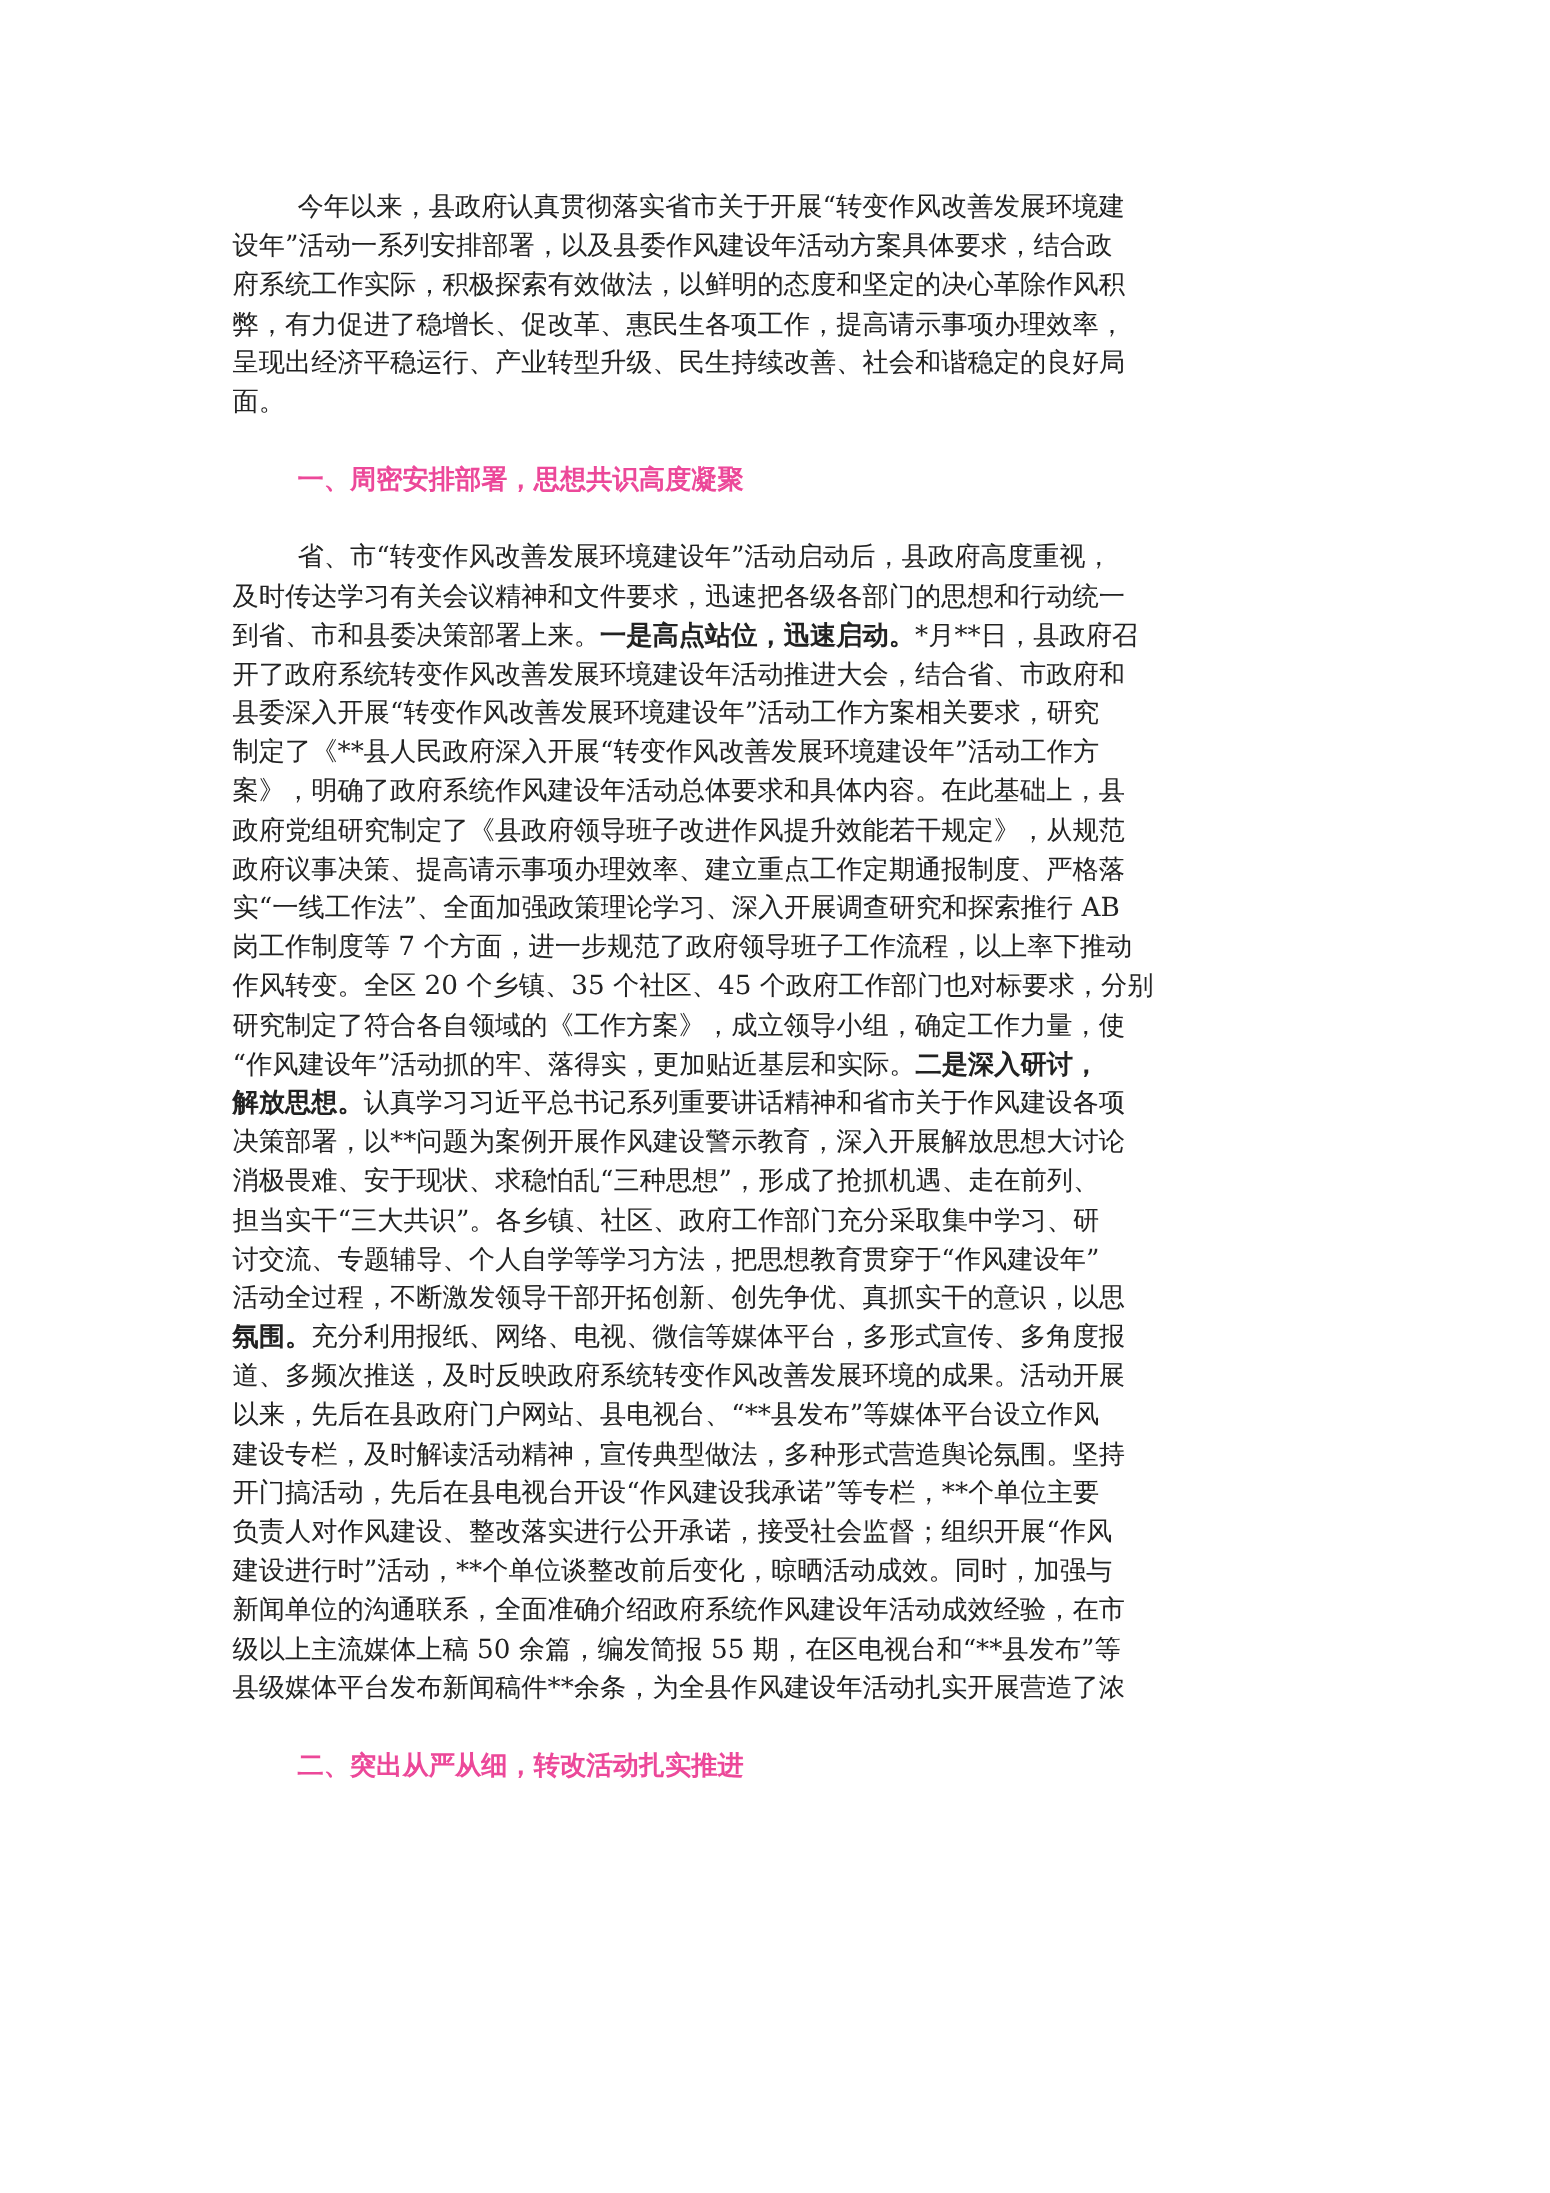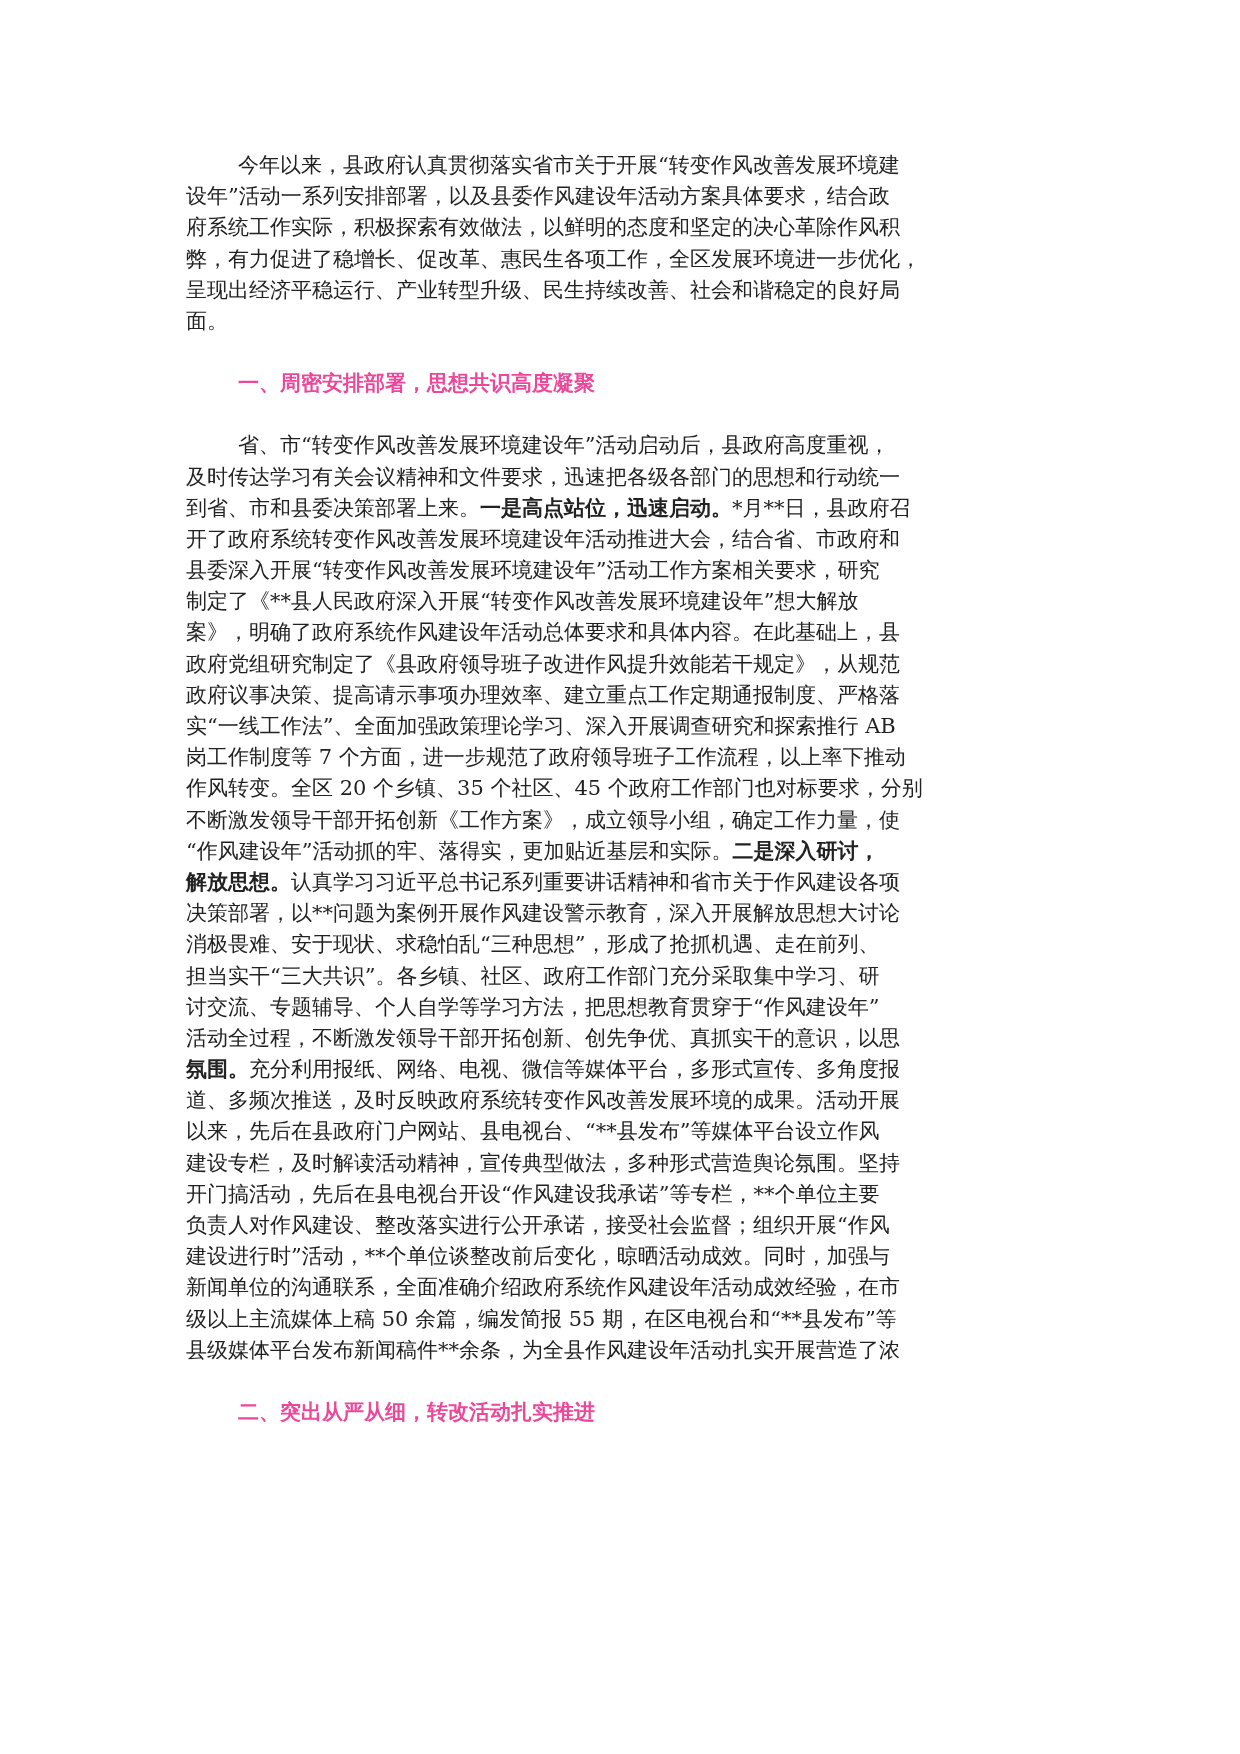--- a/index.html
+++ b/index.html
@@ -29,41 +29,41 @@
 </style>
 </head>
 <body>
 
 <div class="page">
 
   <div class="para">
     <div class="line indent">今年以来，县政府认真贯彻落实省市关于开展“转变作风改善发展环境建</div>
     <div class="line">设年”活动一系列安排部署，以及县委作风建设年活动方案具体要求，结合政</div>
     <div class="line">府系统工作实际，积极探索有效做法，以鲜明的态度和坚定的决心革除作风积</div>
-    <div class="line">弊，有力促进了稳增长、促改革、惠民生各项工作，全区发展环境进一步优化，</div>
+    <div class="line">弊，有力促进了稳增长、促改革、惠民生各项工作，提高请示事项办理效率，</div>
     <div class="line">呈现出经济平稳运行、产业转型升级、民生持续改善、社会和谐稳定的良好局</div>
     <div class="line">面。</div>
   </div>
 
   <div class="heading">一、周密安排部署，思想共识高度凝聚</div>
 
   <div class="para">
     <div class="line indent">省、市“转变作风改善发展环境建设年”活动启动后，县政府高度重视，</div>
     <div class="line">及时传达学习有关会议精神和文件要求，迅速把各级各部门的思想和行动统一</div>
     <div class="line"><span>到省、市和县委决策部署上来。</span><b>一是高点站位，迅速启动。</b><span>*月**日，县政府召</span></div>
     <div class="line">开了政府系统转变作风改善发展环境建设年活动推进大会，结合省、市政府和</div>
     <div class="line">县委深入开展“转变作风改善发展环境建设年”活动工作方案相关要求，研究</div>
-    <div class="line">制定了《**县人民政府深入开展“转变作风改善发展环境建设年”想大解放</div>
+    <div class="line">制定了《**县人民政府深入开展“转变作风改善发展环境建设年”活动工作方</div>
     <div class="line">案》，明确了政府系统作风建设年活动总体要求和具体内容。在此基础上，县</div>
     <div class="line">政府党组研究制定了《县政府领导班子改进作风提升效能若干规定》，从规范</div>
     <div class="line">政府议事决策、提高请示事项办理效率、建立重点工作定期通报制度、严格落</div>
     <div class="line">实“一线工作法”、全面加强政策理论学习、深入开展调查研究和探索推行 AB</div>
     <div class="line">岗工作制度等 7 个方面，进一步规范了政府领导班子工作流程，以上率下推动</div>
     <div class="line">作风转变。全区 20 个乡镇、35 个社区、45 个政府工作部门也对标要求，分别</div>
-    <div class="line">不断激发领导干部开拓创新《工作方案》，成立领导小组，确定工作力量，使</div>
+    <div class="line">研究制定了符合各自领域的《工作方案》，成立领导小组，确定工作力量，使</div>
     <div class="line"><span>“作风建设年”活动抓的牢、落得实，更加贴近基层和实际。</span><b>二是深入研讨，</b></div>
     <div class="line"><b>解放思想。</b><span>认真学习习近平总书记系列重要讲话精神和省市关于作风建设各项</span></div>
     <div class="line">决策部署，以**问题为案例开展作风建设警示教育，深入开展解放思想大讨论</div>
     <div class="line">消极畏难、安于现状、求稳怕乱“三种思想”，形成了抢抓机遇、走在前列、</div>
     <div class="line">担当实干“三大共识”。各乡镇、社区、政府工作部门充分采取集中学习、研</div>
     <div class="line">讨交流、专题辅导、个人自学等学习方法，把思想教育贯穿于“作风建设年”</div>
     <div class="line">活动全过程，不断激发领导干部开拓创新、创先争优、真抓实干的意识，以思</div>
     <div class="line"><b>氛围。</b><span>充分利用报纸、网络、电视、微信等媒体平台，多形式宣传、多角度报</span></div>
     <div class="line">道、多频次推送，及时反映政府系统转变作风改善发展环境的成果。活动开展</div>
     <div class="line">以来，先后在县政府门户网站、县电视台、“**县发布”等媒体平台设立作风</div>

